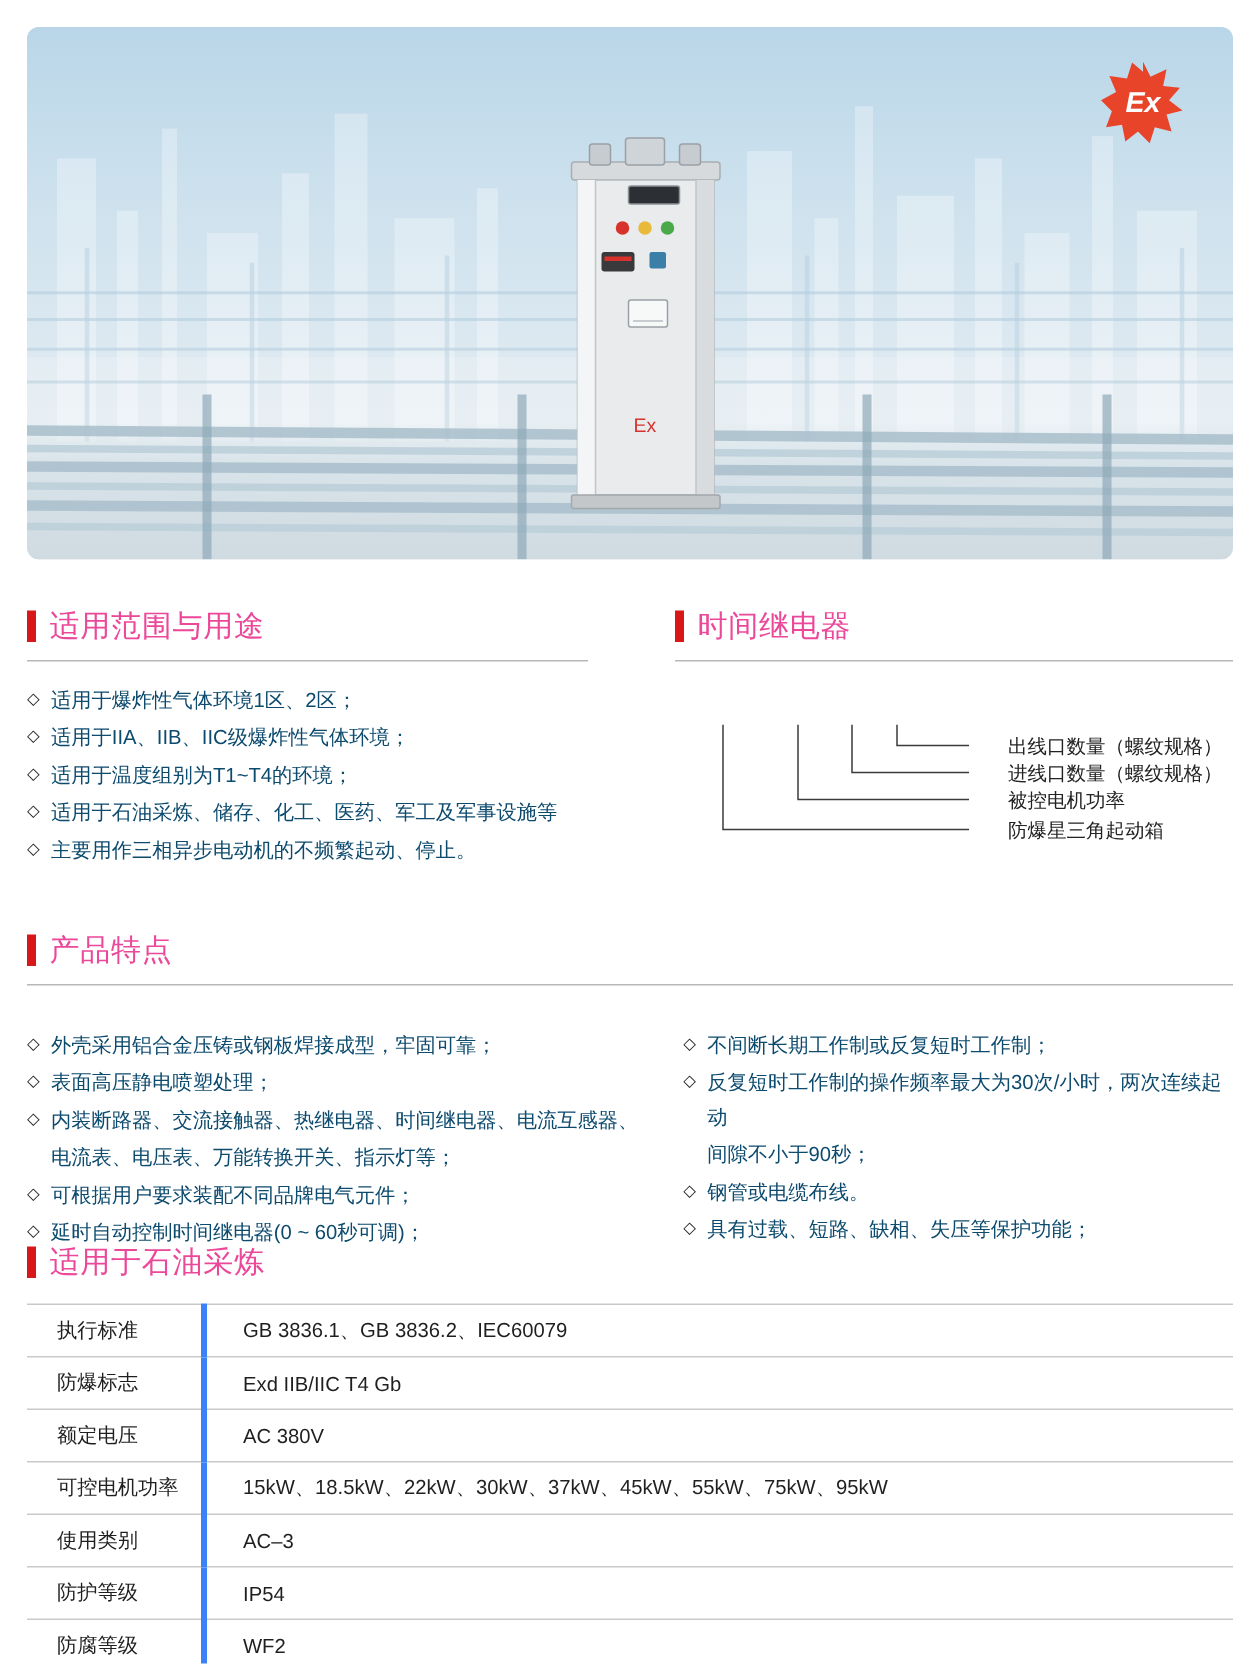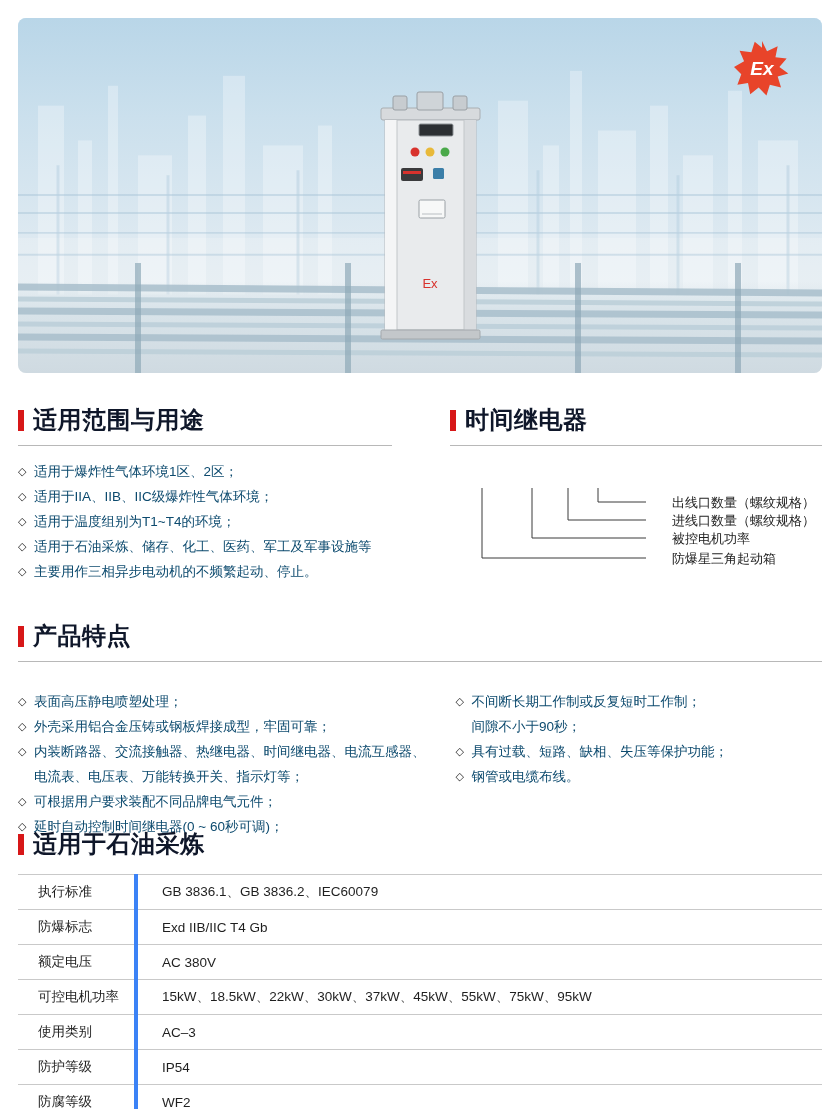--- a/index.html
+++ b/index.html
@@ -70,24 +70,24 @@
     gap: 9px;
   }
   .sec-head .bar {
     width: 6px;
     height: 21px;
     background: #d71718;
     display: block;
     flex: none;
   }
   .sec-head .title {
-    font-size: 24px;
-    font-weight: bold;
+    font-size: 20px;
+    font-weight: normal;
     letter-spacing: .5px;
-    color: #0f172a;
+    color: #ec4899;
   }
   .rule {
     height: 1px;
     background: #b8b8b8;
     margin-top: 9px;
   }
 
   
   .block-scope { position: absolute; left: 18px; top: 404px; width: 374px; }
   .block-model { position: absolute; left: 450px; top: 404px; width: 372px; }
@@ -313,32 +313,33 @@
 
 <div class="block-features">
   <div class="sec-head">
     <span class="bar"></span>
     <span class="title">产品特点</span>
   </div>
   <div class="rule"></div>
 
   <div class="feat-cols">
     <ul class="bullets feat-col left">
+      <li>外壳采用铝合金压铸或钢板焊接成型，牢固可靠；</li>
       <li>表面高压静电喷塑处理；</li>
-      <li>外壳采用铝合金压铸或钢板焊接成型，牢固可靠；</li>
       <li>内装断路器、交流接触器、热继电器、时间继电器、电流互感器、</li>
       <li class="cont">电流表、电压表、万能转换开关、指示灯等；</li>
       <li>可根据用户要求装配不同品牌电气元件；</li>
       <li>延时自动控制时间继电器(0 ~ 60秒可调)；</li>
     </ul>
     <ul class="bullets feat-col right">
       <li>不间断长期工作制或反复短时工作制；</li>
+      <li>反复短时工作制的操作频率最大为30次/小时，两次连续起动</li>
       <li class="cont">间隙不小于90秒；</li>
+      <li>钢管或电缆布线。</li>
       <li>具有过载、短路、缺相、失压等保护功能；</li>
-      <li>钢管或电缆布线。</li>
     </ul>
   </div>
 </div>
 
 <div class="block-params">
   <div class="sec-head">
     <span class="bar"></span>
     <span class="title">适用于石油采炼</span>
   </div>
 

